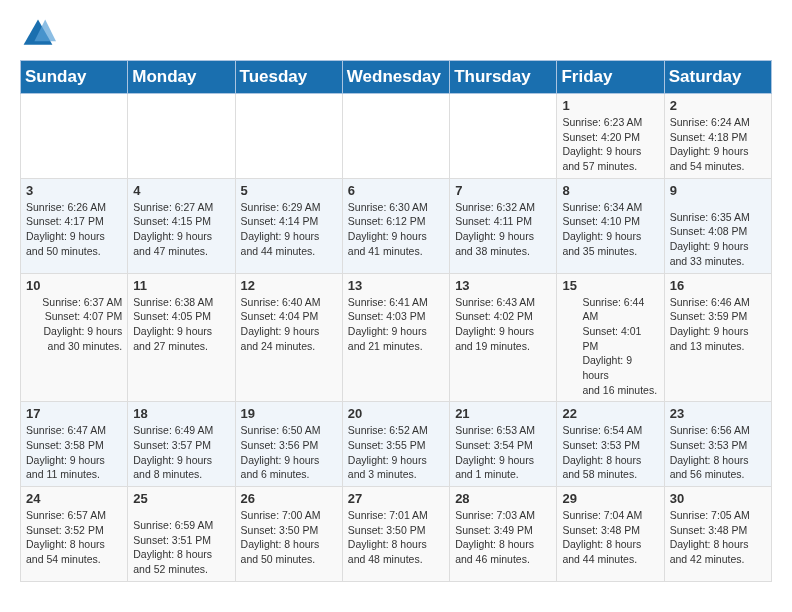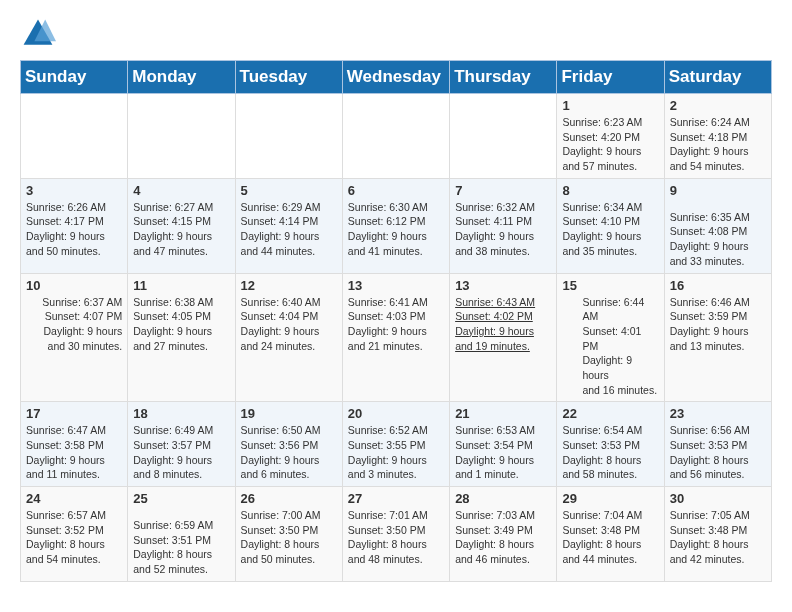--- a/index.html
+++ b/index.html
@@ -231,21 +231,21 @@
           </td>
           <td>
             <span class="day-number">13</span>
             <div class="day-info" style="white-space: pre-line;">Sunrise: 6:41 AM
 Sunset: 4:03 PM
 Daylight: 9 hours
 and 21 minutes.</div>
           </td>
           <td>
             <span class="day-number">13</span>
-            <div class="day-info" style="white-space: pre-line; text-decoration: underline;">Sunrise: 6:43 AM
+            <div class="day-info" style="white-space: pre-line;">Sunrise: 6:43 AM
 Sunset: 4:02 PM
 Daylight: 9 hours
 and 19 minutes.</div>
           </td>
           <td>
             <span class="day-number">15</span>
             <div class="day-info" style="white-space: pre-line; margin-left: 20px;">Sunrise: 6:44 AM
 Sunset: 4:01 PM
 Daylight: 9 hours
 and 16 minutes.</div>

